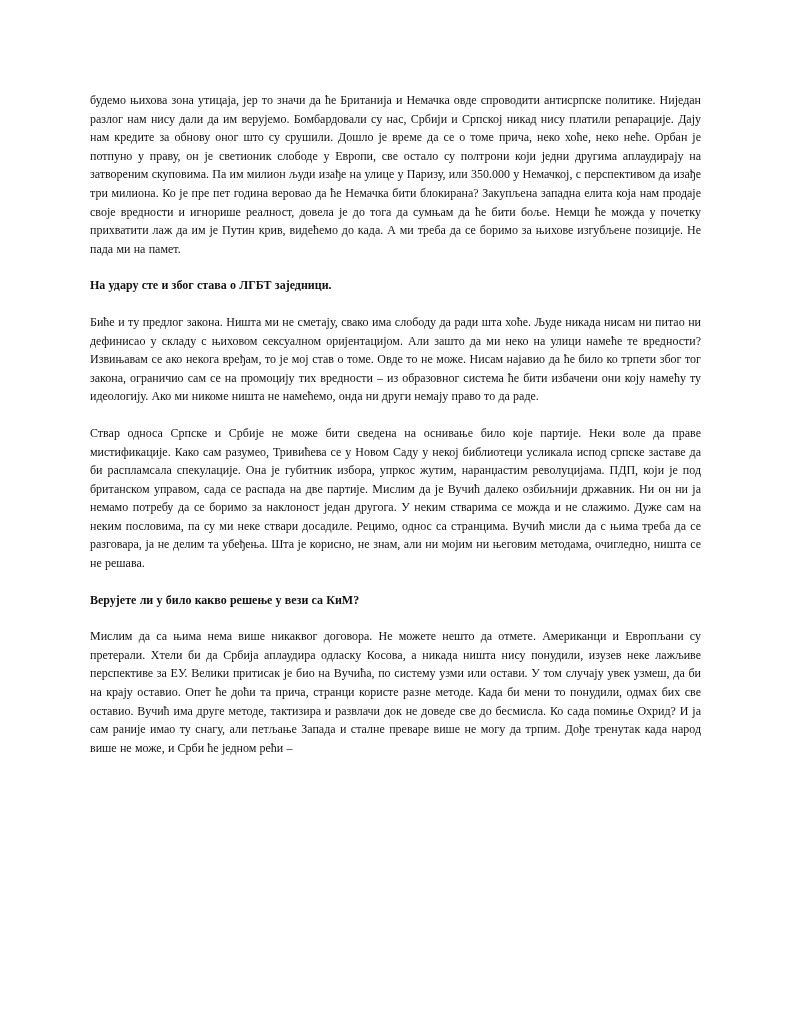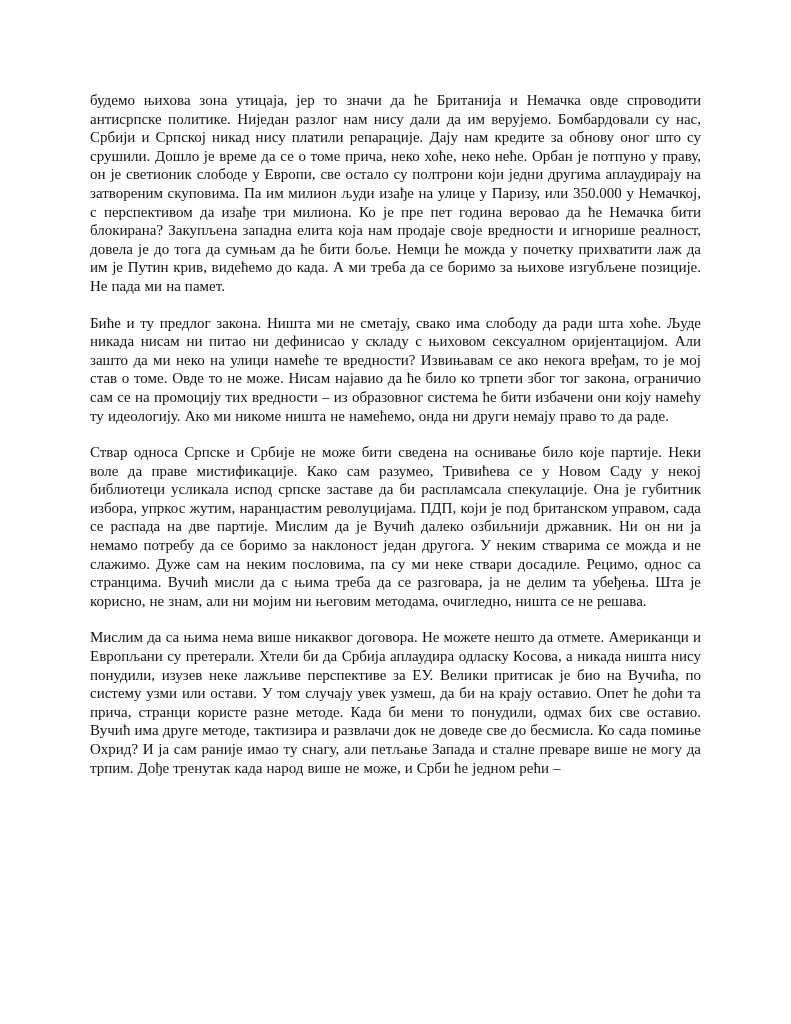--- a/index.html
+++ b/index.html
@@ -23,33 +23,35 @@
     background: #ffffff;
     overflow: hidden;
   }
   .content {
     position: absolute;
     left: 90px;
     top: 91px;
     width: 611px;
   }
   .para, .question {
-    font-size: 15px;
+    font-size: 12px;
     line-height: 18.6px;
     text-align: justify;
     margin: 0 0 18px 0;
     word-spacing: 0.02em;
   }
   .question {
     font-weight: bold;
   }
 </style>
 </head>
 <body>
 
 <div class="page">
   <div class="content">
     <p class="para">будемо њихова зона утицаја, јер то значи да ће Британија и Немачка овде спроводити антисрпске политике. Ниједан разлог нам нису дали да им верујемо. Бомбардовали су нас, Србији и Српској никад нису платили репарације. Дају нам кредите за обнову оног што су срушили. Дошло је време да се о томе прича, неко хоће, неко неће. Орбан је потпуно у праву, он је светионик слободе у Европи, све остало су полтрони који једни другима аплаудирају на затвореним скуповима. Па им милион људи изађе на улице у Паризу, или 350.000 у Немачкој, с перспективом да изађе три милиона. Ко је пре пет година веровао да ће Немачка бити блокирана? Закупљена западна елита која нам продаје своје вредности и игнорише реалност, довела је до тога да сумњам да ће бити боље. Немци ће можда у почетку прихватити лаж да им је Путин крив, видећемо до када. А ми треба да се боримо за њихове изгубљене позиције. Не пада ми на памет.</p>
+    <p class="question">На удару сте и због става о ЛГБТ заједници.</p>
     <p class="para">Биће и ту предлог закона. Ништа ми не сметају, свако има слободу да ради шта хоће. Људе никада нисам ни питао ни дефинисао у складу с њиховом сексуалном оријентацијом. Али зашто да ми неко на улици намеће те вредности? Извињавам се ако некога вређам, то је мој став о томе. Овде то не може. Нисам најавио да ће било ко трпети због тог закона, ограничио сам се на промоцију тих вредности – из образовног система ће бити избачени они коју намећу ту идеологију. Ако ми никоме ништа не намећемо, онда ни други немају право то да раде.</p>
     <p class="para">Ствар односа Српске и Србије не може бити сведена на оснивање било које партије. Неки воле да праве мистификације. Како сам разумео, Тривићева се у Новом Саду у некој библиотеци усликала испод српске заставе да би распламсала спекулације. Она је губитник избора, упркос жутим, наранџастим револуцијама. ПДП, који је под британском управом, сада се распада на две партије. Мислим да је Вучић далеко озбиљнији државник. Ни он ни ја немамо потребу да се боримо за наклоност један другога. У неким стварима се можда и не слажимо. Дуже сам на неким пословима, па су ми неке ствари досадиле. Рецимо, однос са странцима. Вучић мисли да с њима треба да се разговара, ја не делим та убеђења. Шта је корисно, не знам, али ни мојим ни његовим методама, очигледно, ништа се не решава.</p>
+    <p class="question">Верујете ли у било какво решење у вези са КиМ?</p>
     <p class="para">Мислим да са њима нема више никаквог договора. Не можете нешто да отмете. Американци и Европљани су претерали. Хтели би да Србија аплаудира одласку Косова, а никада ништа нису понудили, изузев неке лажљиве перспективе за ЕУ. Велики притисак је био на Вучића, по систему узми или остави. У том случају увек узмеш, да би на крају оставио. Опет ће доћи та прича, странци користе разне методе. Када би мени то понудили, одмах бих све оставио. Вучић има друге методе, тактизира и развлачи док не доведе све до бесмисла. Ко сада помиње Охрид? И ја сам раније имао ту снагу, али петљање Запада и сталне преваре више не могу да трпим. Дође тренутак када народ више не може, и Срби ће једном рећи –</p>
   </div>
 </div>
 
 </body></html>

